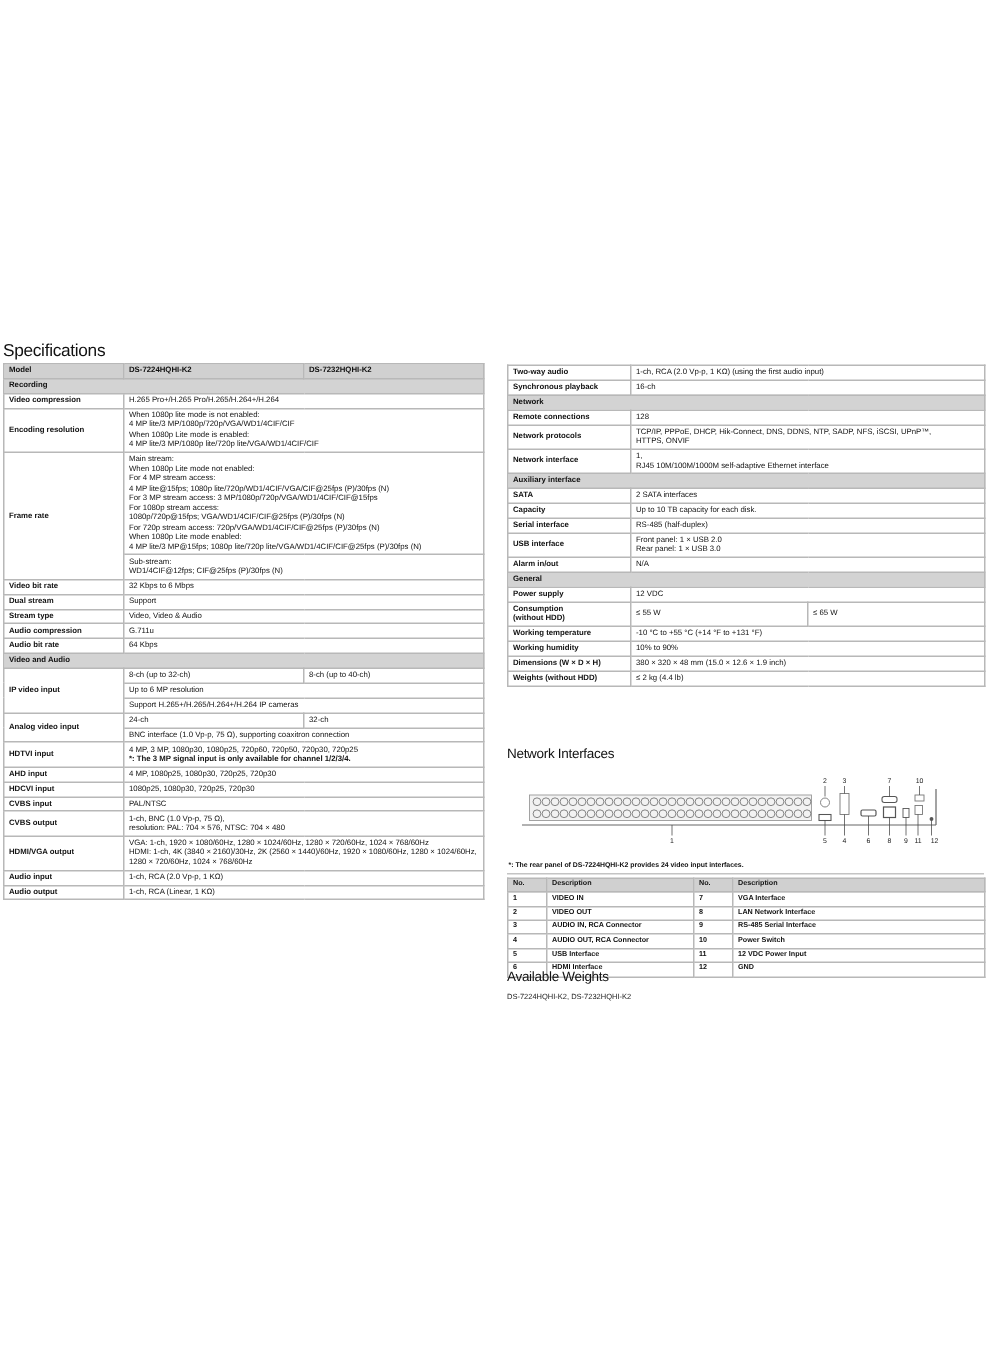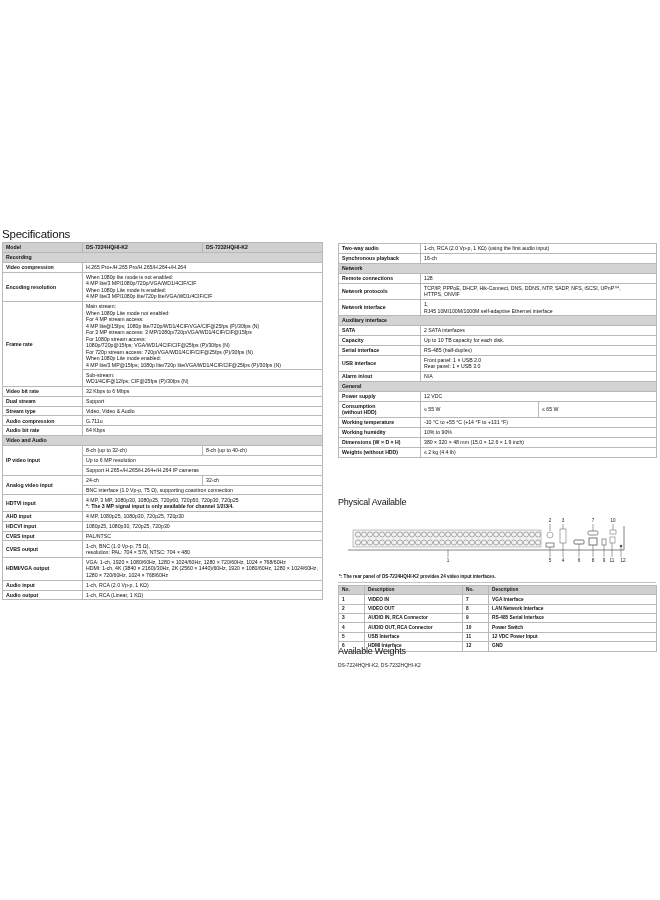--- a/index.html
+++ b/index.html
@@ -252,21 +252,21 @@
         <td class="k">Dimensions (W × D × H)</td>
         <td colspan="2">380 × 320 × 48 mm (15.0 × 12.6 × 1.9 inch)</td>
       </tr>
   <tr>
         <td class="k">Weights (without HDD)</td>
         <td colspan="2">≤ 2 kg (4.4 lb)</td>
       </tr>
 </tbody>
   </table>
 
-<div class="h1" style="left:338px; top:497px; font-size:9px;">Physical Available</div>
+<div class="h1" style="left:338px; top:497px; font-size:9px;">Network Interfaces</div>
 
 <svg class="diagram" viewBox="0 0 300 50">
 
   <g fill="none" stroke="#777" stroke-width="0.6">
     <rect x="15" y="14" width="188" height="17" fill="#f2f2f2" stroke="#999"></rect>
     <g id="bncrow">
       <circle cx="20" cy="18.5" r="2.6"></circle>
         <circle cx="26" cy="18.5" r="2.6"></circle>
         <circle cx="32" cy="18.5" r="2.6"></circle>
         <circle cx="38" cy="18.5" r="2.6"></circle>

